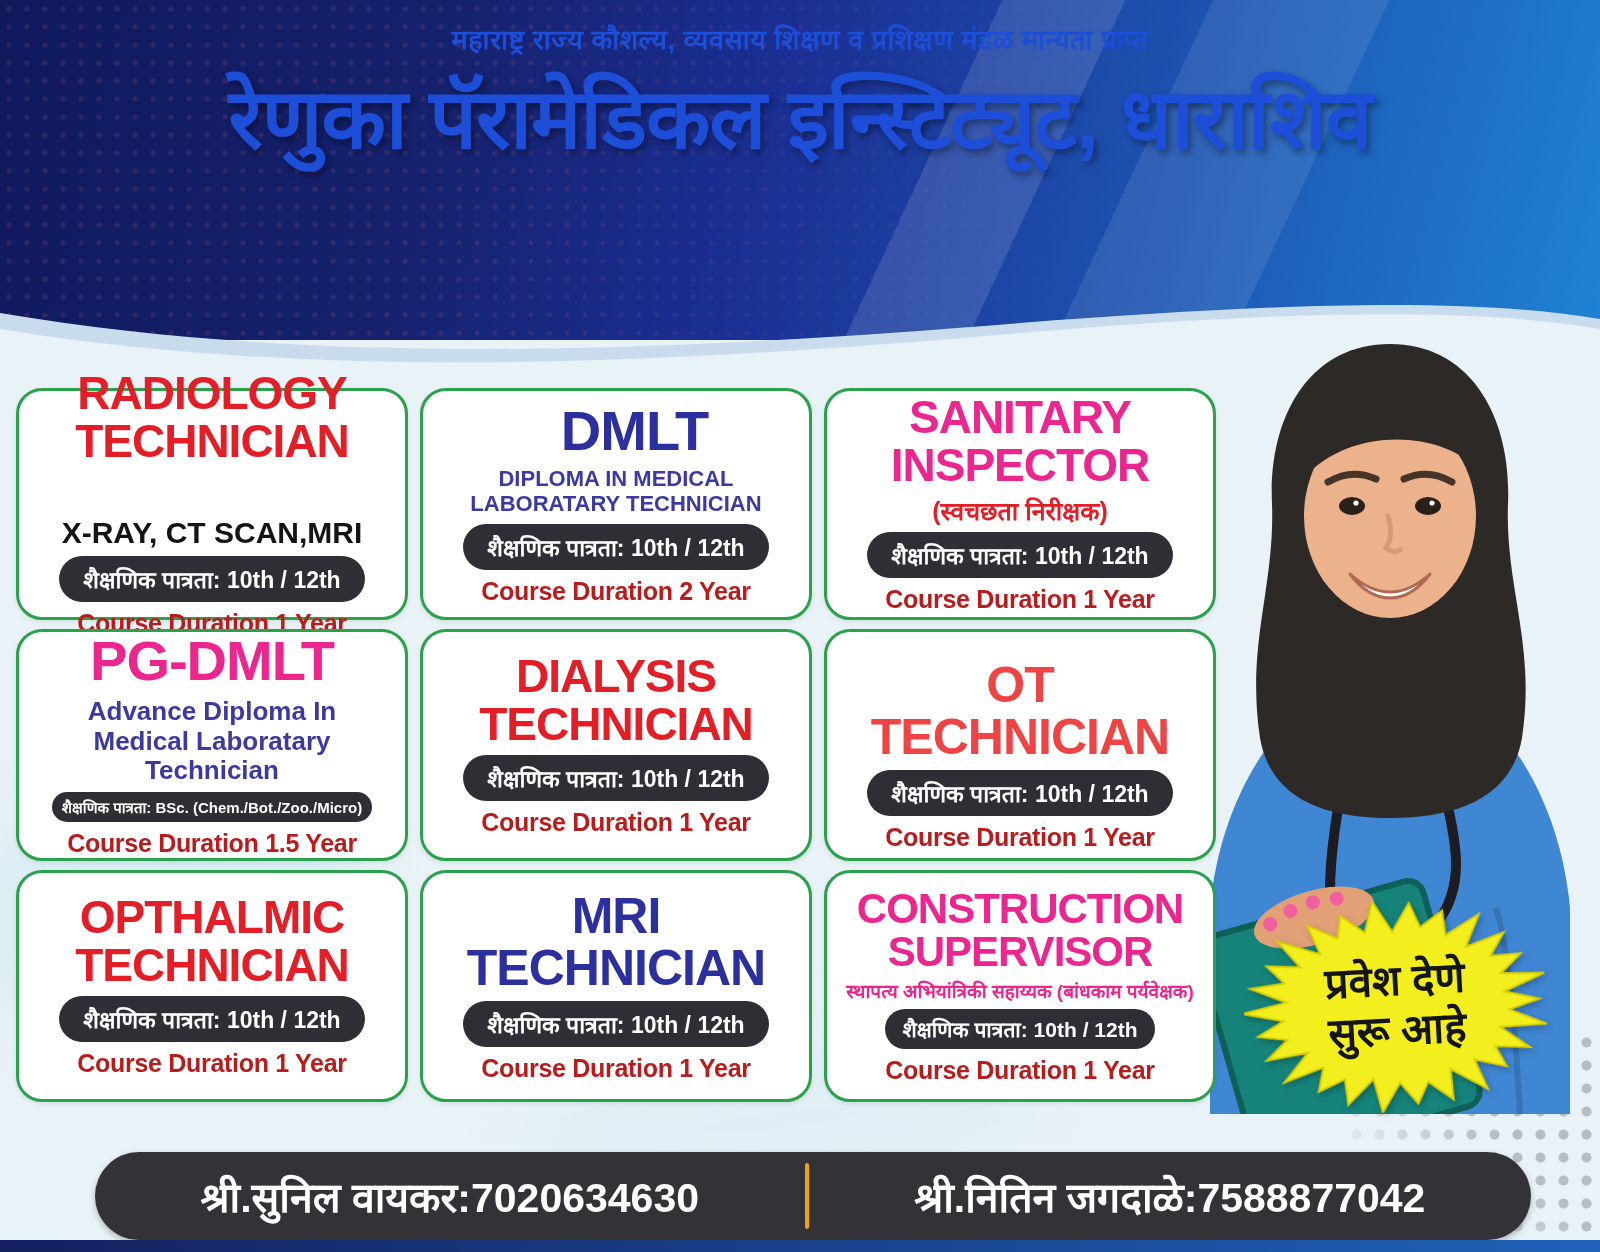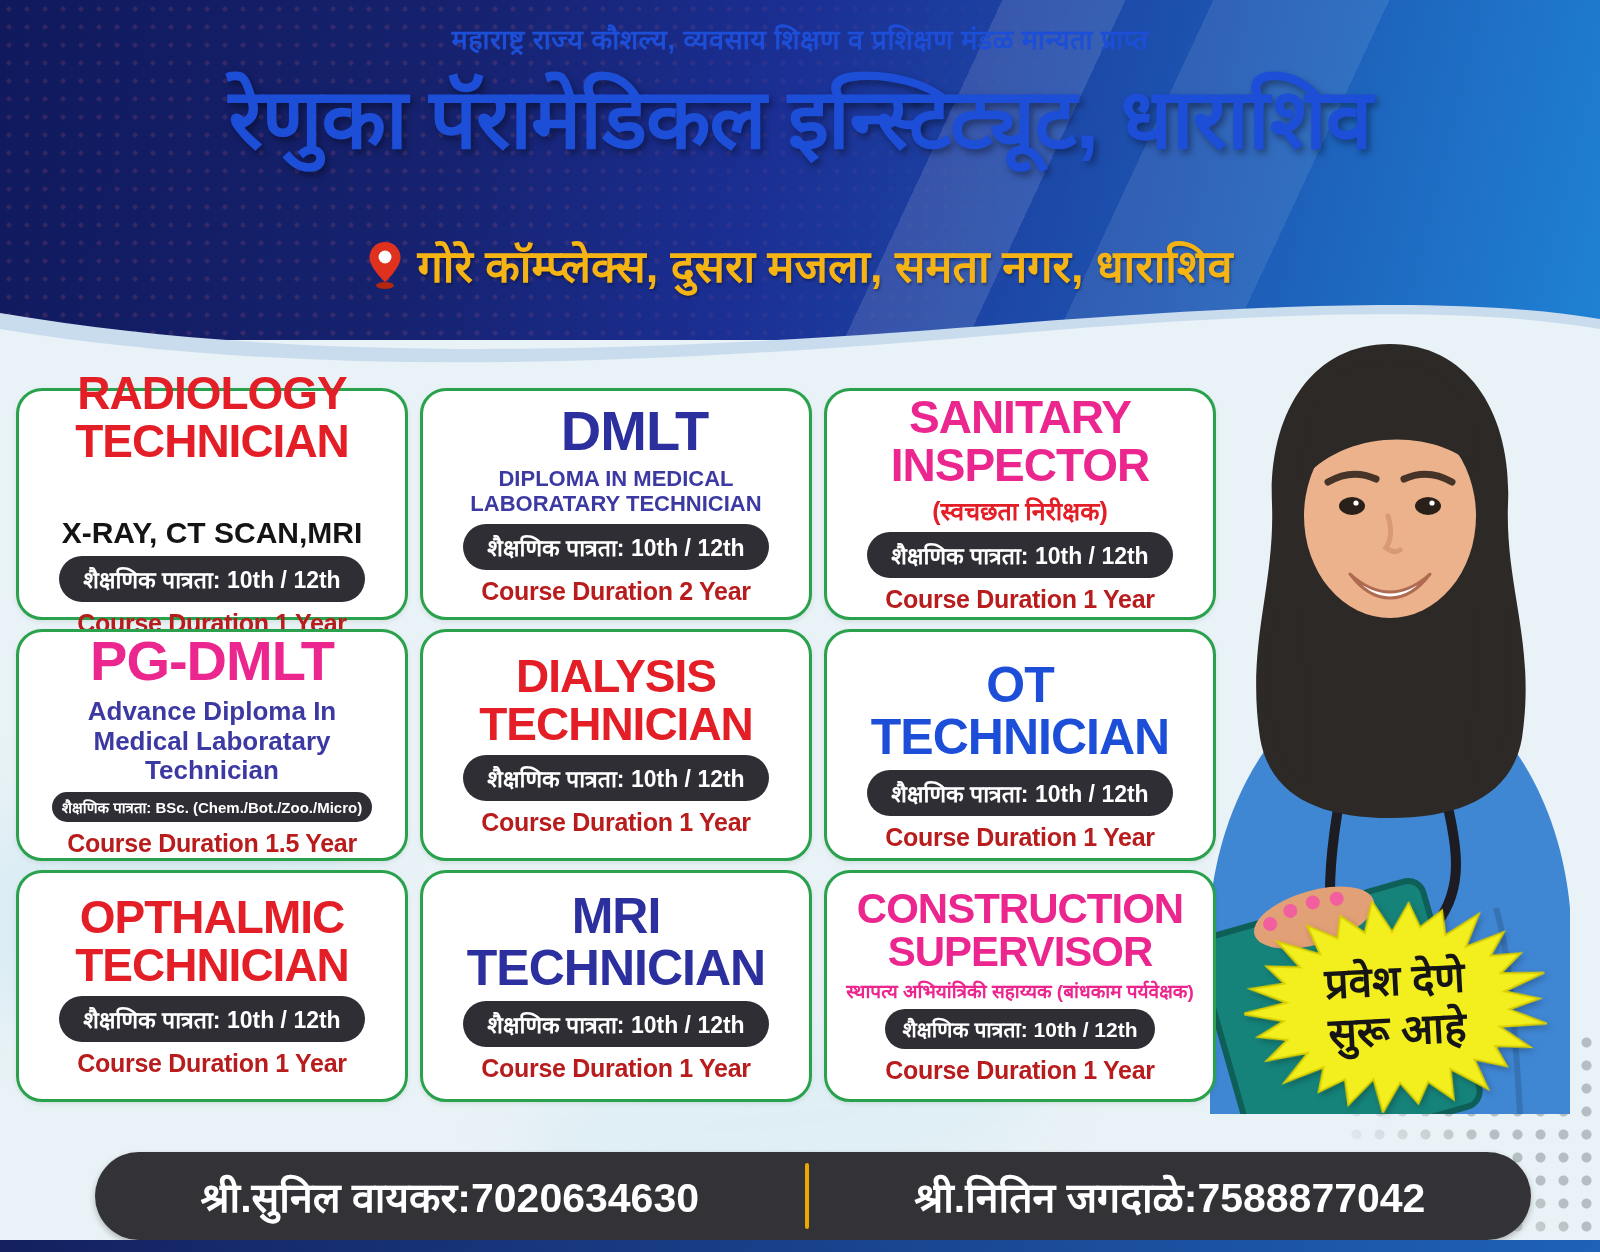--- a/index.html
+++ b/index.html
@@ -109,28 +109,20 @@
 
 <div class="poster">
 
   <div class="header">
     <div class="header-dots"></div>
   </div>
 
   <div class="affiliation">महाराष्ट्र राज्य कौशल्य, व्यवसाय शिक्षण व प्रशिक्षण मंडळ मान्यता प्राप्त</div>
   <div class="main-title">रेणुका पॅरामेडिकल इन्स्टिट्यूट, धाराशिव</div>
 
-  <div class="address">
-    <svg width="36" height="50" viewBox="0 0 36 50">
-      <path d="M18 2 C9 2 2.5 9 2.5 17.5 C2.5 28 18 42 18 42 C18 42 33.5 28 33.5 17.5 C33.5 9 27 2 18 2 Z" fill="#e0301e"></path>
-      <circle cx="18" cy="17" r="6.5" fill="#ffffff"></circle>
-      <ellipse cx="18" cy="45.5" rx="9" ry="3.5" fill="#b3260f"></ellipse>
-    </svg>
-    <span>गोरे कॉम्प्लेक्स, दुसरा मजला, समता नगर, धाराशिव</span>
-  </div>
 
   <svg class="wave" viewBox="0 0 1600 100" preserveAspectRatio="none">
     <path d="M0,28 C340,86 720,62 1020,38 C1280,18 1470,12 1600,34 L1600,100 L0,100 Z" fill="#c9dcee"></path>
     <path d="M0,44 C340,100 720,74 1020,48 C1280,26 1475,22 1600,44 L1600,100 L0,100 Z" fill="#e9f2f6"></path>
   </svg>
 
   <div class="swirl s1"></div>
   <div class="swirl s2"></div>
   <div class="halftone"></div>
 
@@ -198,21 +190,21 @@
       <div class="c-dur">Course Duration 1.5 Year</div>
     </div>
 
     <div class="card">
       <div class="c-title" style="color: rgb(227, 30, 38);">DIALYSIS TECHNICIAN</div>
       <div class="pill"><span>शैक्षणिक पात्रता: 10th / 12th</span></div>
       <div class="c-dur">Course Duration 1 Year</div>
     </div>
 
     <div class="card">
-      <div class="c-title" style="color: #1d4ed8; margin-top: 20px;">OT TECHNICIAN</div>
+      <div class="c-title" style="color: #ef4444; margin-top: 20px;">OT TECHNICIAN</div>
       <div class="pill"><span>शैक्षणिक पात्रता: 10th / 12th</span></div>
       <div class="c-dur">Course Duration 1 Year</div>
     </div>
 
     <div class="card">
       <div class="c-title" style="color: rgb(227, 30, 38);">OPTHALMIC TECHNICIAN</div>
       <div class="pill"><span>शैक्षणिक पात्रता: 10th / 12th</span></div>
       <div class="c-dur">Course Duration 1 Year</div>
     </div>
 

